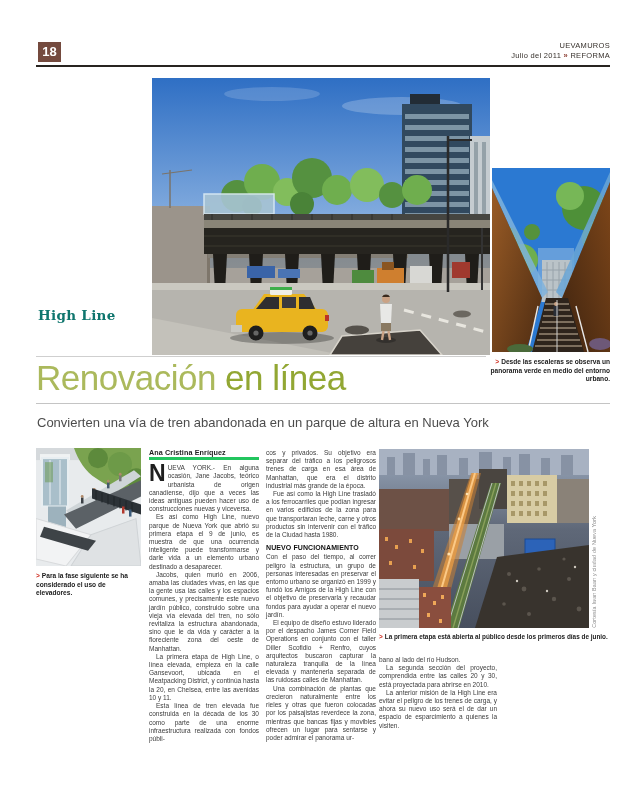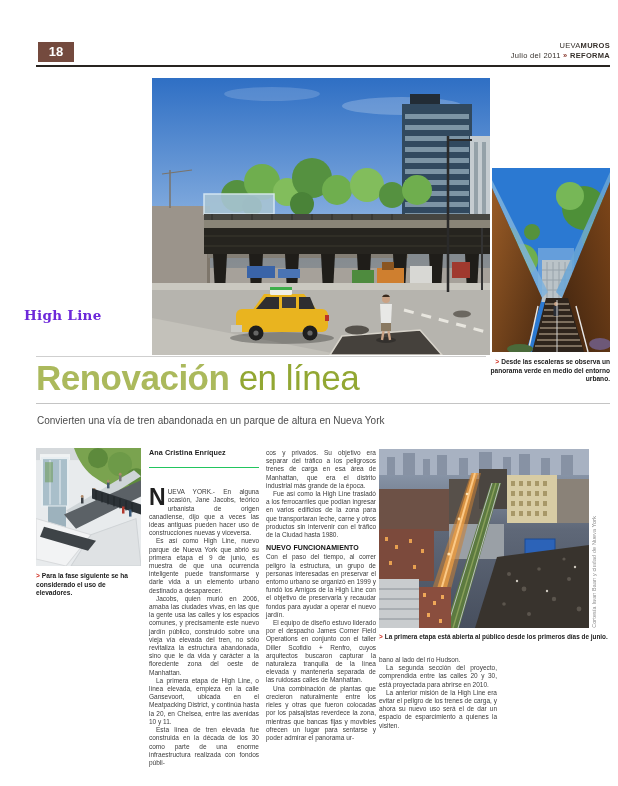--- a/index.html
+++ b/index.html
@@ -9,66 +9,66 @@
     --marker-red:#cf2a1c;
   }
   html,body{margin:0;padding:0;}
   body{
     width:618px;height:786px;position:relative;background:#ffffff;
     font-family:"Liberation Sans", sans-serif;color:#3b3b3b;overflow:hidden;
   }
   .abs{position:absolute;}
 
   
-  .pageno{left:38px;top:42px;width:36px;height:20px;background:var(--page-box-brown,#744a3e);
+  .pageno{left:38px;top:42px;width:23px;height:20px;background:var(--page-box-brown,#744a3e);
     color:#fff;font-size:13px;font-weight:bold;text-align:center;line-height:20px;}
   .header-right{right:8px;top:41px;text-align:right;font-size:7.5px;line-height:9.5px;color:#36302b;letter-spacing:.3px;}
-  .header-right .b{font-weight:bold;}
+  .header-right .b{font-weight:normal;}
   .header-right .sep{font-weight:bold;color:#8a3b30;}
   .header-rule{left:36px;right:8px;top:65px;height:2px;background:#282420;}
 
   
   .photo{overflow:hidden;}
   .main-photo{left:152px;top:78px;width:338px;height:277px;}
   .side-photo{left:492px;top:168px;width:118px;height:184px;}
   .sidebar-image{left:36px;top:448px;width:105px;height:118px;}
   .aerial-photo{left:379px;top:449px;width:210px;height:179px;}
   .photo svg{display:block;width:100%;height:100%;}
 
-  .highline-label{left:24px;top:307px;font-family:"DejaVu Serif",serif;font-weight:bold;
-    font-size:13.5px;color:#6d28d9;letter-spacing:.3px;}
+  .highline-label{left:38px;top:307px;font-family:"DejaVu Serif",serif;font-weight:bold;
+    font-size:13.5px;color:#0f766e;letter-spacing:.3px;}
 
   .rule-a{left:36px;top:356px;width:450px;height:1px;background:#cfcfcf;}
   .rule-b{left:36px;right:8px;top:403px;height:1px;background:#c4c4c4;}
 
   .headline{left:36px;top:358px;font-size:35px;line-height:40px;letter-spacing:-0.5px;white-space:nowrap;}
-  .headline .light{color:var(--accent-green-light,#abb95c);font-weight:bold;text-align:right;}
+  .headline .light{color:var(--accent-green-light,#abb95c);font-weight:normal;text-align:right;}
   .headline .bold{color:var(--accent-green,#92a733);font-weight:normal;}
 
-  .deck{left:37px;top:415px;font-size:10px;color:#4c4c4c;white-space:nowrap;}
+  .deck{left:37px;top:415px;font-size:13px;color:#4c4c4c;white-space:nowrap;}
 
   
   .pcaption{font-weight:bold;font-size:6.6px;line-height:8.6px;color:#1b1b1b;}
   .pcaption .marker{color:var(--marker-red,#cf2a1c);margin-right:2px;}
   .stairs-caption{right:8px;top:358px;width:128px;text-align:right;}
   .sidebar-caption{left:36px;top:572px;width:106px;}
   .aerial-caption{left:379px;top:633px;width:236px;white-space:nowrap;font-size:6.4px;}
 
   .aerial-credit{left:591px;top:449px;height:179px;width:10px;}
   .aerial-credit span{position:absolute;bottom:0;left:0;writing-mode:vertical-rl;transform:rotate(180deg);
     font-size:5.3px;color:#8a8a8a;letter-spacing:.2px;white-space:nowrap;}
 
   
   .col{top:449px;font-size:6.5px;line-height:8.2px;text-align:justify;color:#3b3b3b;}
   .col p{margin:0;}
   .col p.indent{text-indent:7px;}
   .col1{left:149px;width:110px;}
   .col2{left:266px;width:110px;}
   .col3{left:379px;top:656px;width:118px;}
-  .byline-block{border-bottom:1px solid #22c55e;padding-bottom:10px;margin-bottom:20px;}
+  .byline-block{border-bottom:3px solid #22c55e;padding-bottom:0;margin-bottom:4px;}
   .byline{font-size:7.2px;font-weight:bold;color:#1d1d1d;letter-spacing:.1px;}
   .dropcap{float:left;font-size:23px;line-height:18px;font-weight:bold;color:#1f1f1f;margin:0 2px 0 0;}
   .crosshead{font-weight:bold;font-size:7px;color:#101010;margin:5px 0 1px 0;letter-spacing:.1px;}
 </style>
 </head>
 <body>
 
 <div class="abs pageno">18</div>
 
 <div class="abs header-right">

